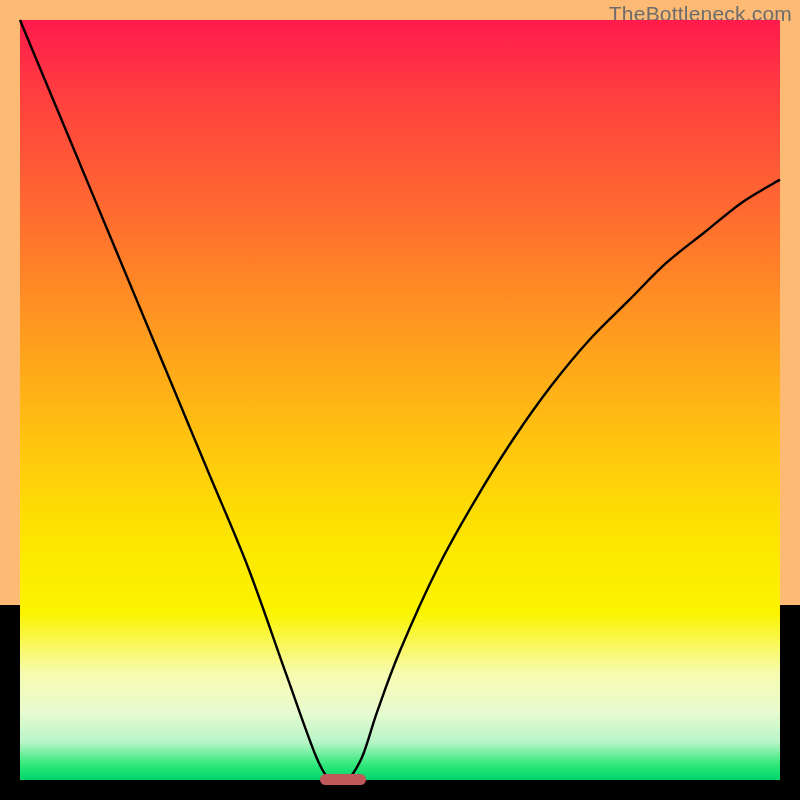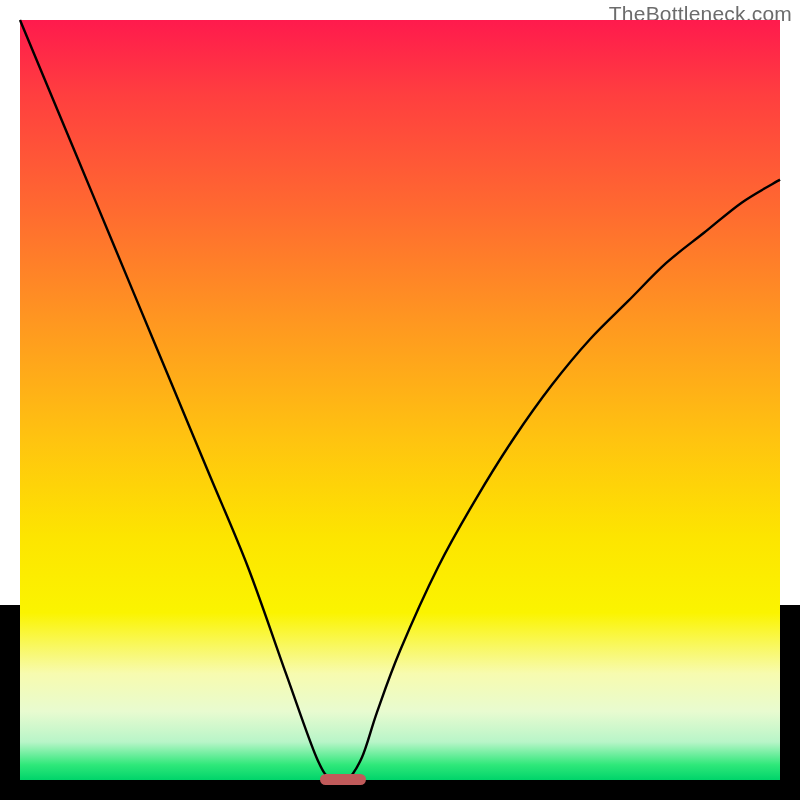--- a/index.html
+++ b/index.html
@@ -6,21 +6,21 @@
     margin: 0;
     padding: 0;
     width: 800px;
     height: 800px;
     background: #000;
     overflow: hidden;
   }
   .outer {
     width: 800px;
     height: 605px;
-    background: #ffffff;
+    background: #fdba74;
     position: relative;
   }
   .plot {
     position: absolute;
     left: 20px;
     top: 20px;
     width: 760px;
     height: 760px;
     background: linear-gradient(to bottom,
       #ff1a4d 0%,

